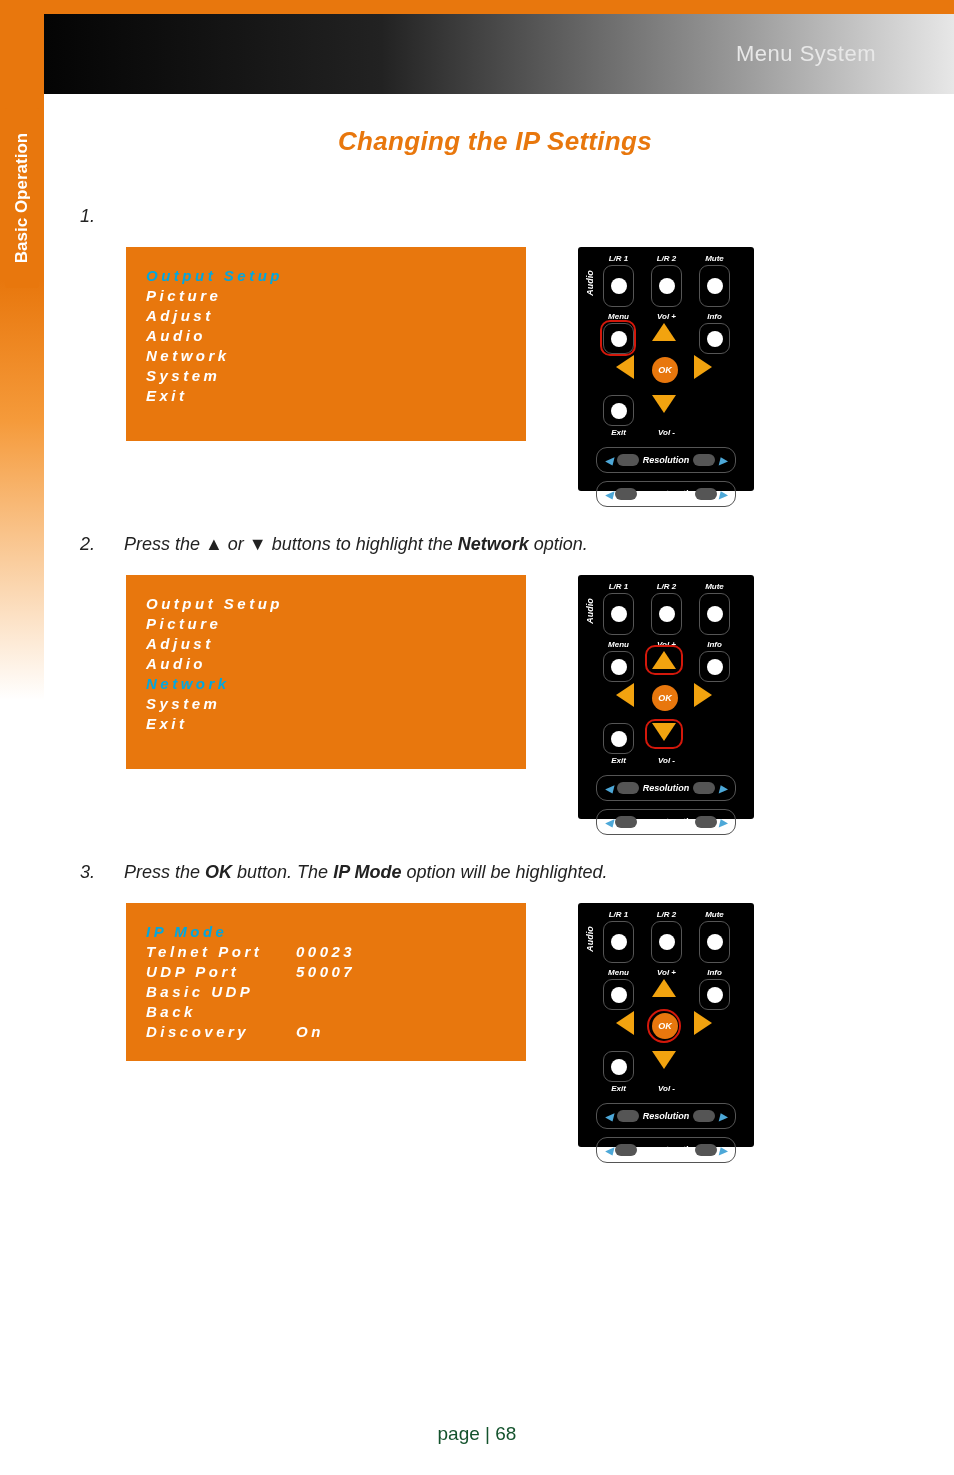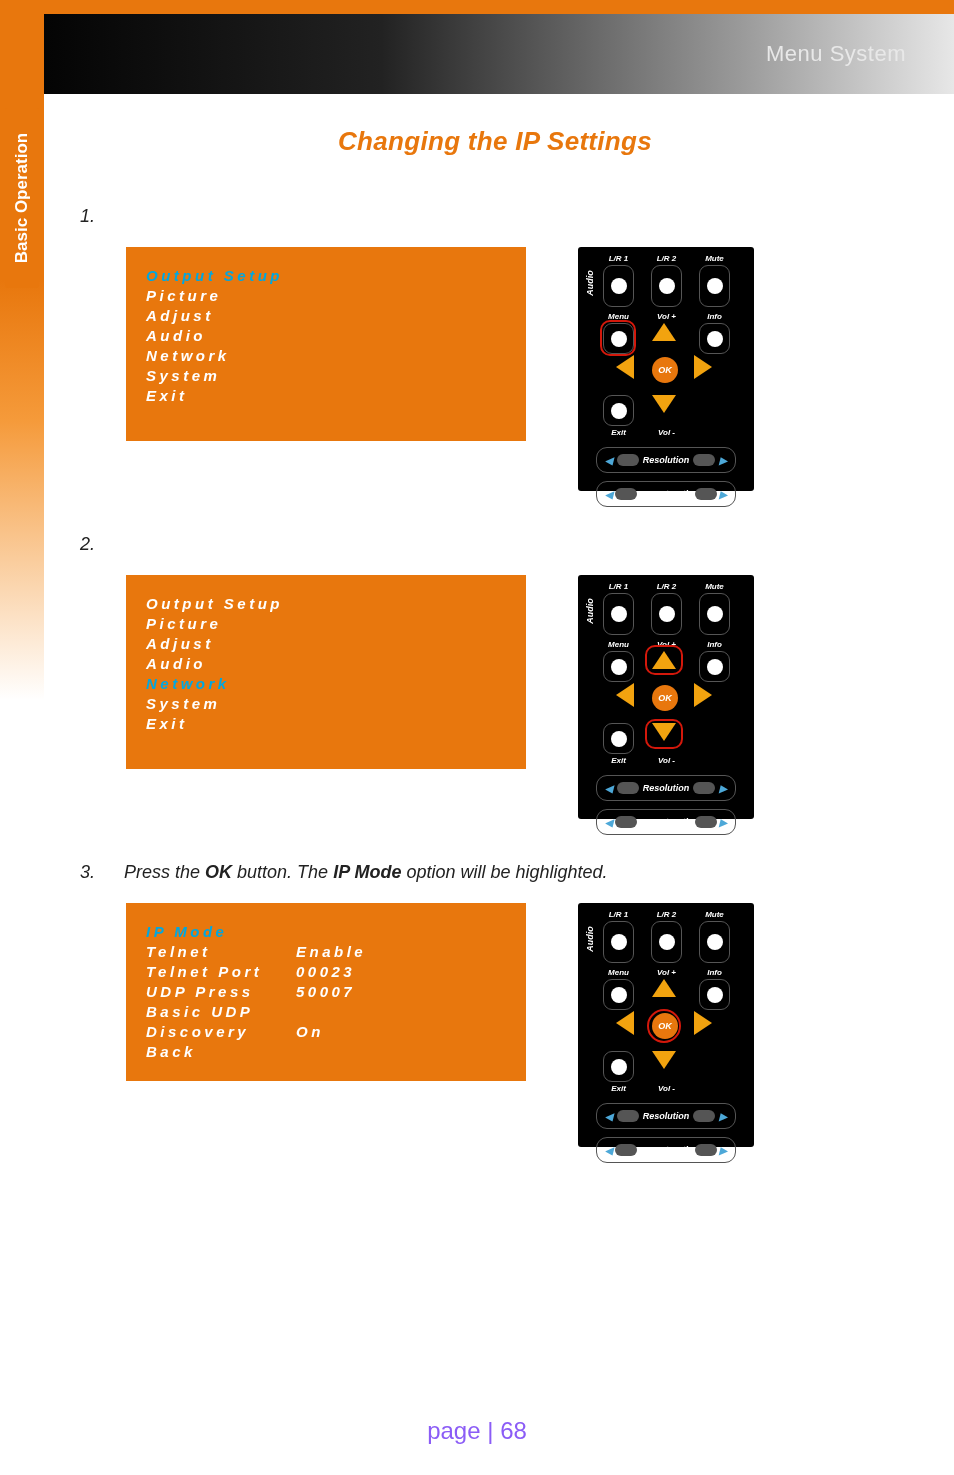--- a/index.html
+++ b/index.html
@@ -7,21 +7,21 @@
     width: 954px;
     height: 1475px;
     font-family: Arial, Helvetica, sans-serif;
     background: #fff;
     position: relative;
   }
   .top-stripe { position:absolute; top:0; left:0; width:954px; height:14px; background:#e8770d; }
   .header-bar {
     position:absolute; top:14px; left:0; width:954px; height:80px;
     background: linear-gradient(to right, #000 0%, #222 40%, #9b9b9b 78%, #e7e7e7 100%);
-    display:flex; align-items:center; justify-content:flex-end; padding-right:48px;
+    display:flex; align-items:center; justify-content:flex-end; padding-right:78px;
   }
   .header-title { color:#e8e8e8; font-size:22px; font-weight:300; letter-spacing:0.5px; }
   .side-tab {
     position:absolute; top:0; left:0; width:44px; height:700px;
     background: linear-gradient(to bottom, #e8770d 0%, #e8770d 40%, #f59a3a 60%, #fff 100%);
   }
   .side-tab-inner {
     position:absolute; top:108px; left:5px; width:34px; height:180px;
     background:#e8770d; border-radius:3px;
     display:flex; align-items:center; justify-content:center;
@@ -79,21 +79,21 @@
 
   .pill {
     position:absolute; border:1.5px solid #555; border-radius:11px; height:26px; display:flex; align-items:center; justify-content:space-between; padding:0 8px;
   }
   .pill .plab { color:#fff; font-size:9px; font-weight:bold; }
   .pill .arr { color:#4da8d8; font-size:10px; font-weight:bold; }
   .pill-res { left:18px; top:200px; width:140px; }
   .pill-asp { left:18px; top:234px; width:140px; }
   .pill-oval { width:22px; height:12px; background:#555; border-radius:6px; }
 
-  .page-num { position:absolute; bottom:30px; width:954px; text-align:center; font-size:24px; color:#8b5cf6; }
+  .page-num { position:absolute; bottom:30px; width:954px; text-align:center; font-size:19px; color:#14532d; }
 </style>
 </head>
 <body>
 
 <div class="top-stripe"></div>
 <div class="header-bar">
   <span class="header-title">Menu System</span>
 </div>
 <div class="side-tab">
   <div class="side-tab-inner">
@@ -173,20 +173,23 @@
         <span class="plab">Aspect Ratio</span>
         <div class="pill-oval"></div>
         <span class="arr">▶</span>
       </div>
       <div class="hl-ring" style="left:22px; top:73px; width:36px; height:36px;"></div>
     </div>
   </div>
 
   <div class="step">
     <div class="step-num">2.</div>
+    <div class="step-text">
+      <span>Press the ▲ or ▼ buttons to highlight the </span><b>Network</b><span> option.</span>
+    </div>
   </div>
   <div class="figs">
     <div class="osd">
       <div class="row">Output Setup</div>
       <div class="row">Picture</div>
       <div class="row">Adjust</div>
       <div class="row">Audio</div>
       <div class="row hl">Network</div>
       <div class="row">System</div>
       <div class="row">Exit</div>
@@ -255,26 +258,25 @@
 
   <div class="step">
     <div class="step-num">3.</div>
     <div class="step-text">
       <span>Press the </span><b>OK</b><span> button.  The </span><b>IP Mode</b><span> option will be highlighted.</span>
     </div>
   </div>
   <div class="figs">
     <div class="osd" style="padding-bottom:20px;">
       <div class="row hl"><span>IP Mode</span></div>
-      <div class="row"><span style="display:inline-block; width:150px;">Telnet</span><span>Enable</span></div>
       <div class="row"><span style="display:inline-block; width:150px;">Telnet Port</span><span>00023</span></div>
-      <div class="row"><span style="display:inline-block; width:150px;">UDP Press</span><span>50007</span></div>
+      <div class="row"><span style="display:inline-block; width:150px;">UDP Port</span><span>50007</span></div>
       <div class="row"><span>Basic UDP</span></div>
+      <div class="row"><span>Back</span></div>
       <div class="row"><span style="display:inline-block; width:150px;">Discovery</span><span>On</span></div>
-      <div class="row"><span>Back</span></div>
     </div>
     <div class="remote">
       <div class="aud-strip">
           <span>Audio</span>
         </div>
       <div class="rbtn rbtn1">
           <span class="lbl">L/R 1</span>
           <div class="orb"></div>
         </div>
       <div class="rbtn rbtn2">

